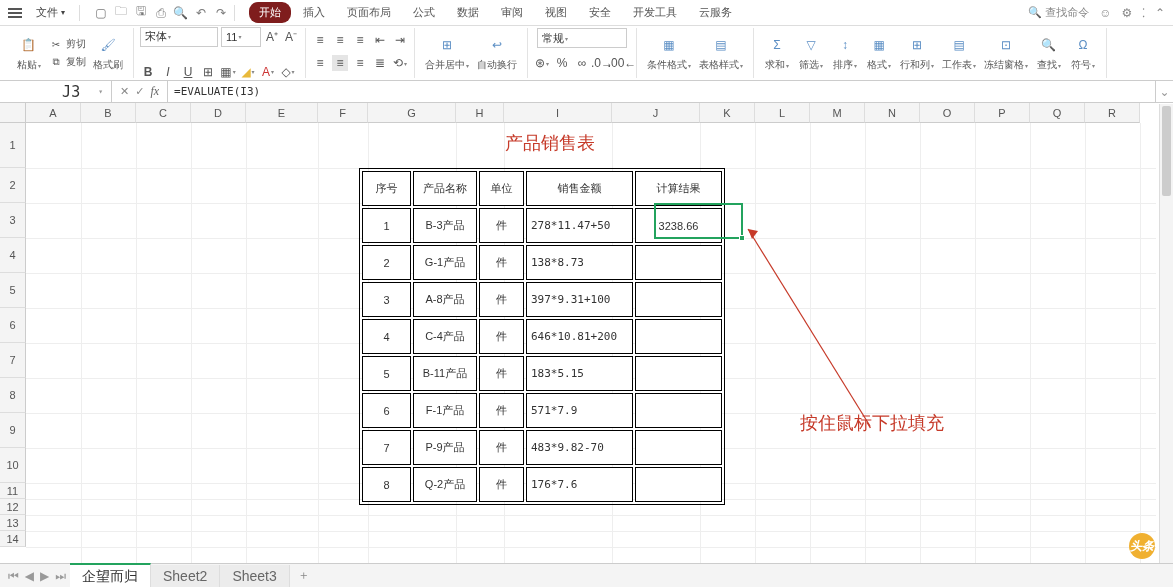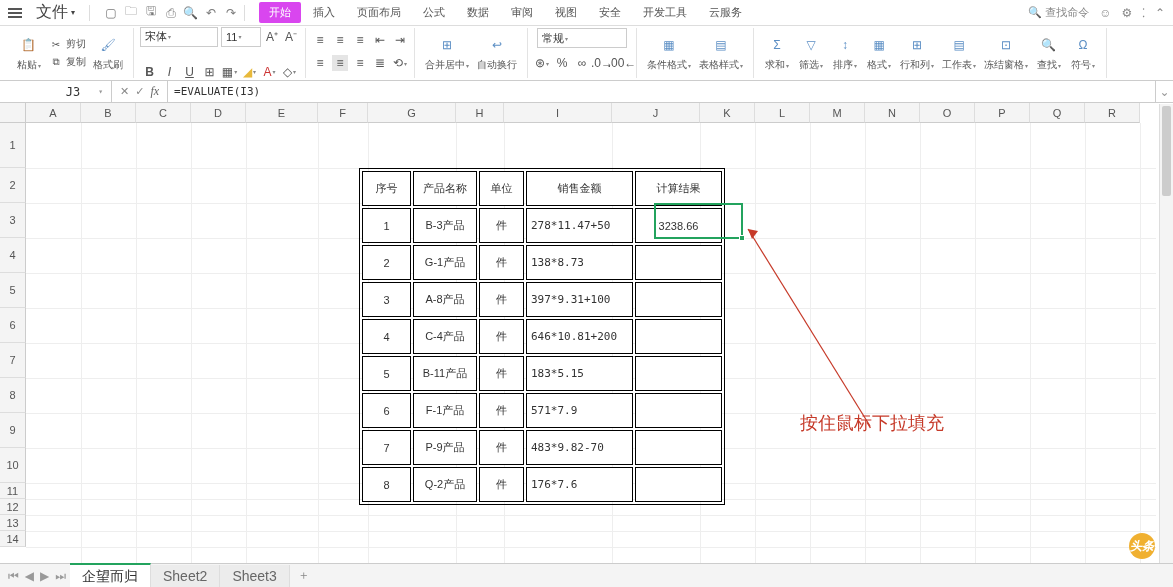--- a/index.html
+++ b/index.html
@@ -3,28 +3,28 @@
 <meta charset="utf-8">
 <style>
 *{box-sizing:border-box;margin:0;padding:0;font-family:"Microsoft YaHei",SimSun,Arial,sans-serif;}
 body{background:#fff;font-size:12px;color:#333;overflow:hidden;width:1173px;height:587px;position:relative;}
 
 
 .menubar{height:26px;display:flex;align-items:center;padding:0 8px;border-bottom:1px solid #ddd;background:#fff;}
 .menubar .left{display:flex;align-items:center;gap:2px;}
 .menu-logo{width:14px;height:10px;display:flex;flex-direction:column;justify-content:space-between;margin-right:4px;}
 .menu-logo span{height:2px;background:#555;}
-.file-btn{font-size:16px;padding:2px 8px;display:flex;align-items:center;gap:3px;color:#444;}
+.file-btn{font-size:11px;padding:2px 8px;display:flex;align-items:center;gap:3px;color:#444;}
 .file-btn::after{content:"▾";font-size:8px;}
 .qat{display:flex;align-items:center;gap:6px;margin-left:8px;}
 .qat-icon{width:14px;height:14px;color:#7a7a7a;display:flex;align-items:center;justify-content:center;}
 .sep{width:1px;height:16px;background:#ddd;margin:0 4px;}
 .tabs{display:flex;align-items:center;gap:2px;margin-left:8px;}
 .tab{font-size:11px;padding:3px 10px;color:#555;cursor:pointer;}
-.tab.active{background:#d946ef;color:#fff;border-radius:2px;}
+.tab.active{background:#7f1d1d;color:#fff;border-radius:9px;}
 .menubar .right{margin-left:auto;display:flex;align-items:center;gap:10px;color:#888;}
 .search-cmd{display:flex;align-items:center;gap:3px;font-size:11px;}
 
 
 .ribbon{height:55px;border-bottom:1px solid #ccc;display:flex;align-items:center;padding:2px 6px;background:#fff;gap:0;}
 .rgroup{display:flex;align-items:center;height:100%;padding:0 6px;border-right:1px solid #e3e3e3;}
 .bigbtn{display:flex;flex-direction:column;align-items:center;justify-content:center;gap:2px;padding:2px 4px;min-width:34px;}
 .bigbtn .ic{width:22px;height:22px;display:flex;align-items:center;justify-content:center;color:#5b8ec4;}
 .bigbtn .lbl{font-size:10px;color:#555;white-space:nowrap;}
 .sm-stack{display:flex;flex-direction:column;gap:2px;justify-content:center;}
@@ -33,21 +33,21 @@
 .font-row{display:flex;align-items:center;gap:3px;}
 .font-sel{border:1px solid #ccc;height:20px;padding:0 4px;font-size:11px;background:#fff;display:flex;align-items:center;}
 .fname{width:78px;}
 .fsize{width:40px;}
 .icon-row{display:flex;align-items:center;gap:4px;margin-top:4px;}
 .ribicon{width:16px;height:16px;display:flex;align-items:center;justify-content:center;color:#555;}
 .dd::after{content:"▾";font-size:6px;margin-left:1px;color:#888;}
 
 
 .fbar{height:22px;border-bottom:1px solid #ccc;display:flex;align-items:center;background:#fff;}
-.namebox{width:112px;height:100%;border-right:1px solid #ccc;display:flex;align-items:center;padding:0 8px;font-size:12px;font-family:Consolas,monospace;justify-content:flex-end;}
+.namebox{width:112px;height:100%;border-right:1px solid #ccc;display:flex;align-items:center;padding:0 8px;font-size:15px;font-family:Consolas,monospace;justify-content:flex-end;}
 .namebox::after{content:"▾";font-size:8px;color:#999;margin-left:18px;}
 .fx-btns{display:flex;align-items:center;gap:6px;padding:0 8px;border-right:1px solid #ccc;height:100%;}
 .fx-btn{color:#888;font-size:11px;}
 .fx-label{font-style:italic;font-family:"Times New Roman";font-size:12px;color:#666;}
 .formula-input{flex:1;padding:0 6px;font-size:11px;font-family:Consolas,monospace;height:100%;display:flex;align-items:center;}
 .fbar-exp{width:18px;text-align:center;color:#999;border-left:1px solid #ccc;height:100%;display:flex;align-items:center;justify-content:center;}
 
 
 .sheet{position:relative;height:calc(587px - 26px - 55px - 22px - 24px);overflow:hidden;}
 .corner{position:absolute;left:0;top:0;width:26px;height:20px;border-right:1px solid #ccc;border-bottom:1px solid #ccc;background:#f4f4f4;}
@@ -146,21 +146,21 @@
       <div class="smbtn">
           <span class="ic">⧉</span>
           <span>复制</span>
         </div>
     </div>
     <div class="bigbtn">
         <span class="ic">🖌</span>
         <span class="lbl">格式刷</span>
       </div>
   </div>
-  <div class="rgroup" style="flex-direction:column;align-items:center;justify-content:center;gap:13px;">
+  <div class="rgroup" style="flex-direction:column;align-items:flex-start;justify-content:center;gap:13px;">
     <div class="font-row">
       <div class="font-sel fname dd">宋体</div>
       <div class="font-sel fsize dd">11</div>
       <span class="ribicon">A⁺</span>
       <span class="ribicon">A⁻</span>
     </div>
     <div class="icon-row">
       <span class="ribicon">
           <b>B</b>
         </span>
@@ -341,20 +341,21 @@
       <div class="gridline-h" style="top: 255px;"></div>
       <div class="gridline-h" style="top: 290px;"></div>
       <div class="gridline-h" style="top: 325px;"></div>
       <div class="gridline-h" style="top: 360px;"></div>
       <div class="gridline-h" style="top: 376px;"></div>
       <div class="gridline-h" style="top: 392px;"></div>
       <div class="gridline-h" style="top: 408px;"></div>
       <div class="gridline-h" style="top: 424px;"></div>
     </div>
 
+  <div style="position:absolute;left:360px;top:28px;width:380px;text-align:center;font-size:18px;color:#c63a29;font-family:SimSun;">产品销售表</div>
 
   <table class="datatable" id="dtable" style="left:359px;top:65px;">
     <thead>
       <tr style="height:35px;padding-left:43px;">
         <th style="width:49px">序号</th>
         <th style="width:64px">产品名称</th>
         <th style="width:45px">单位</th>
         <th style="width:107px">销售金额</th>
         <th style="width:87px">计算结果</th>
       </tr>

